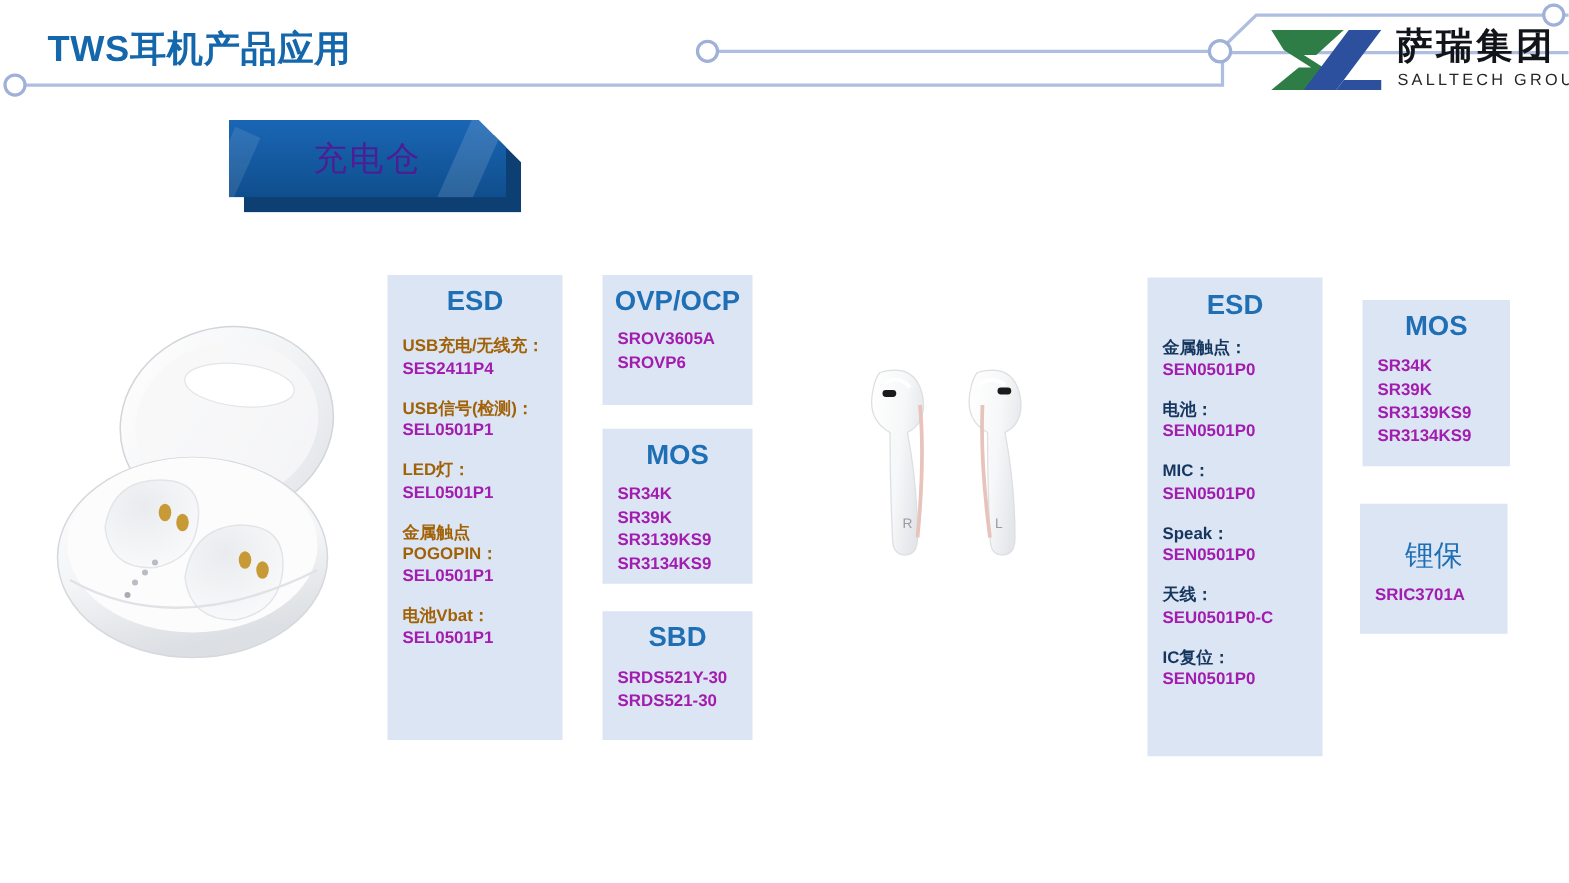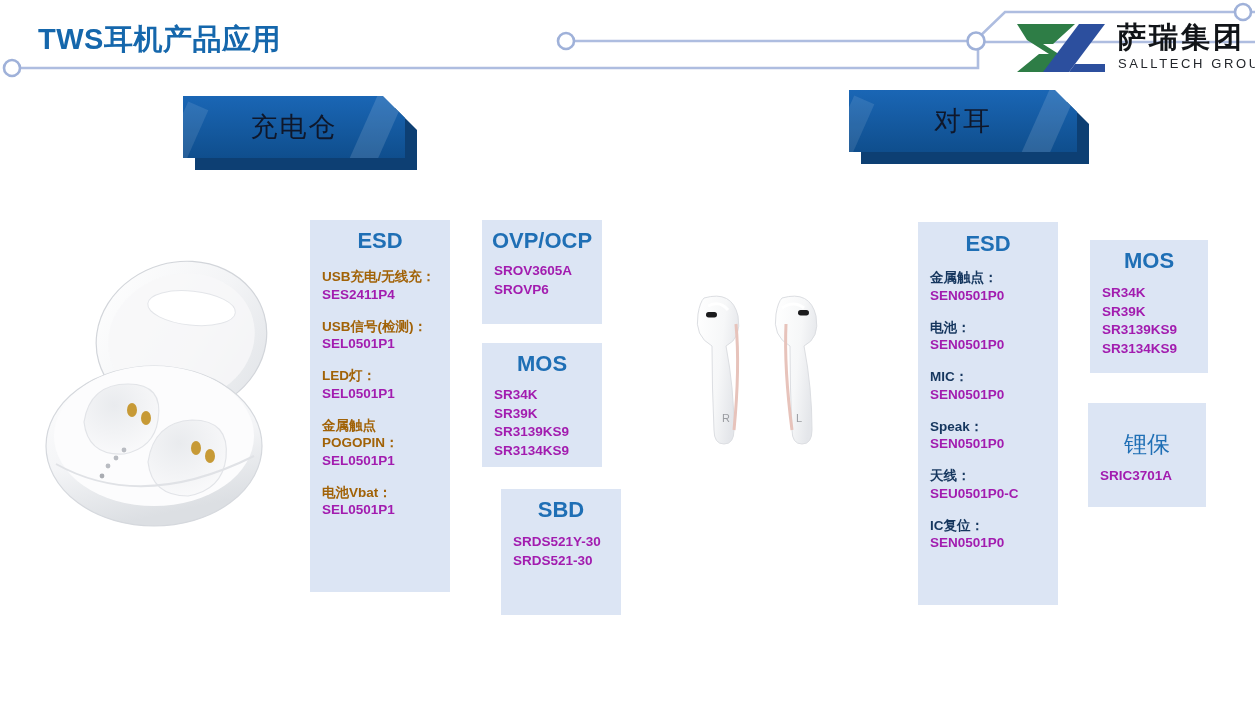--- a/index.html
+++ b/index.html
@@ -53,21 +53,21 @@
     transform:rotate(24deg);
   }
   .banner .face::after{
     content:"";position:absolute;left:-14px;bottom:-34px;
     width:22px;height:90px;background:rgba(255,255,255,.10);
     transform:rotate(24deg);
   }
   .banner .label{
     position:absolute;left:0;top:0;width:100%;height:100%;
     display:flex;align-items:center;justify-content:center;
-    color:#0f172a;font-size:27px;letter-spacing:2px;
+    color:#4c1d95;font-size:27px;letter-spacing:2px;
   }
   #banner-case{left:183px;top:96px;width:222px;}
   #banner-buds{left:849px;top:90px;width:228px;}
 
   
   .panel{
     position:absolute;background:#dce5f4;
     padding:0;box-sizing:border-box;
   }
   .panel-title{
@@ -95,21 +95,21 @@
   
   #panel-esd-case{left:310px;top:220px;width:140px;height:372px;}
   #panel-esd-case .panel-title{padding-top:8px;}
   #panel-esd-case .rows{padding-top:14px;}
   #panel-ovp{left:482px;top:220px;width:120px;height:104px;}
   #panel-ovp .panel-title{padding-top:8px;}
   #panel-ovp .plist{padding-top:8px;}
   #panel-mos-case{left:482px;top:343px;width:120px;height:124px;}
   #panel-mos-case .panel-title{padding-top:8px;}
   #panel-mos-case .plist{padding-top:9px;}
-  #panel-sbd{left:482px;top:489px;width:120px;height:126px;margin-left:19px;}
+  #panel-sbd{left:482px;top:489px;width:120px;height:103px;}
   #panel-sbd .panel-title{padding-top:8px;}
   #panel-sbd .plist{padding-top:10px;}
 
   #panel-esd-buds{left:918px;top:222px;width:140px;height:383px;}
   #panel-esd-buds .panel-title{padding-top:9px;}
   #panel-esd-buds .rows{padding-top:12px;}
   #panel-mos-buds{left:1090px;top:240px;width:118px;height:133px;}
   #panel-mos-buds .panel-title{padding-top:8px;}
   #panel-mos-buds .plist{padding-top:10px;}
   #panel-lipo{left:1088px;top:403px;width:118px;height:104px;}
@@ -148,25 +148,20 @@
     <div class="logo-cn">萨瑞集团</div>
     <div class="logo-en">SALLTECH GROUP</div>
   </div>
 
   <div class="banner" id="banner-case">
     <div class="shadow"></div>
     <div class="face"></div>
     <div class="label">充电仓</div>
   </div>
 
-  <div class="banner" id="banner-buds">
-    <div class="shadow"></div>
-    <div class="face"></div>
-    <div class="label">对耳</div>
-  </div>
 
   <svg class="product" id="img-case" viewBox="0 0 266 292">
     <defs>
       <linearGradient id="lidG" x1="0" y1="0" x2="1" y2="1">
         <stop offset="0%" stop-color="#ffffff"></stop>
           <stop offset="55%" stop-color="#f3f4f6"></stop>
         <stop offset="100%" stop-color="#dfe2e6"></stop>
       </linearGradient>
       <linearGradient id="baseG" x1="0" y1="0" x2="0.3" y2="1">
         <stop offset="0%" stop-color="#ffffff"></stop>

